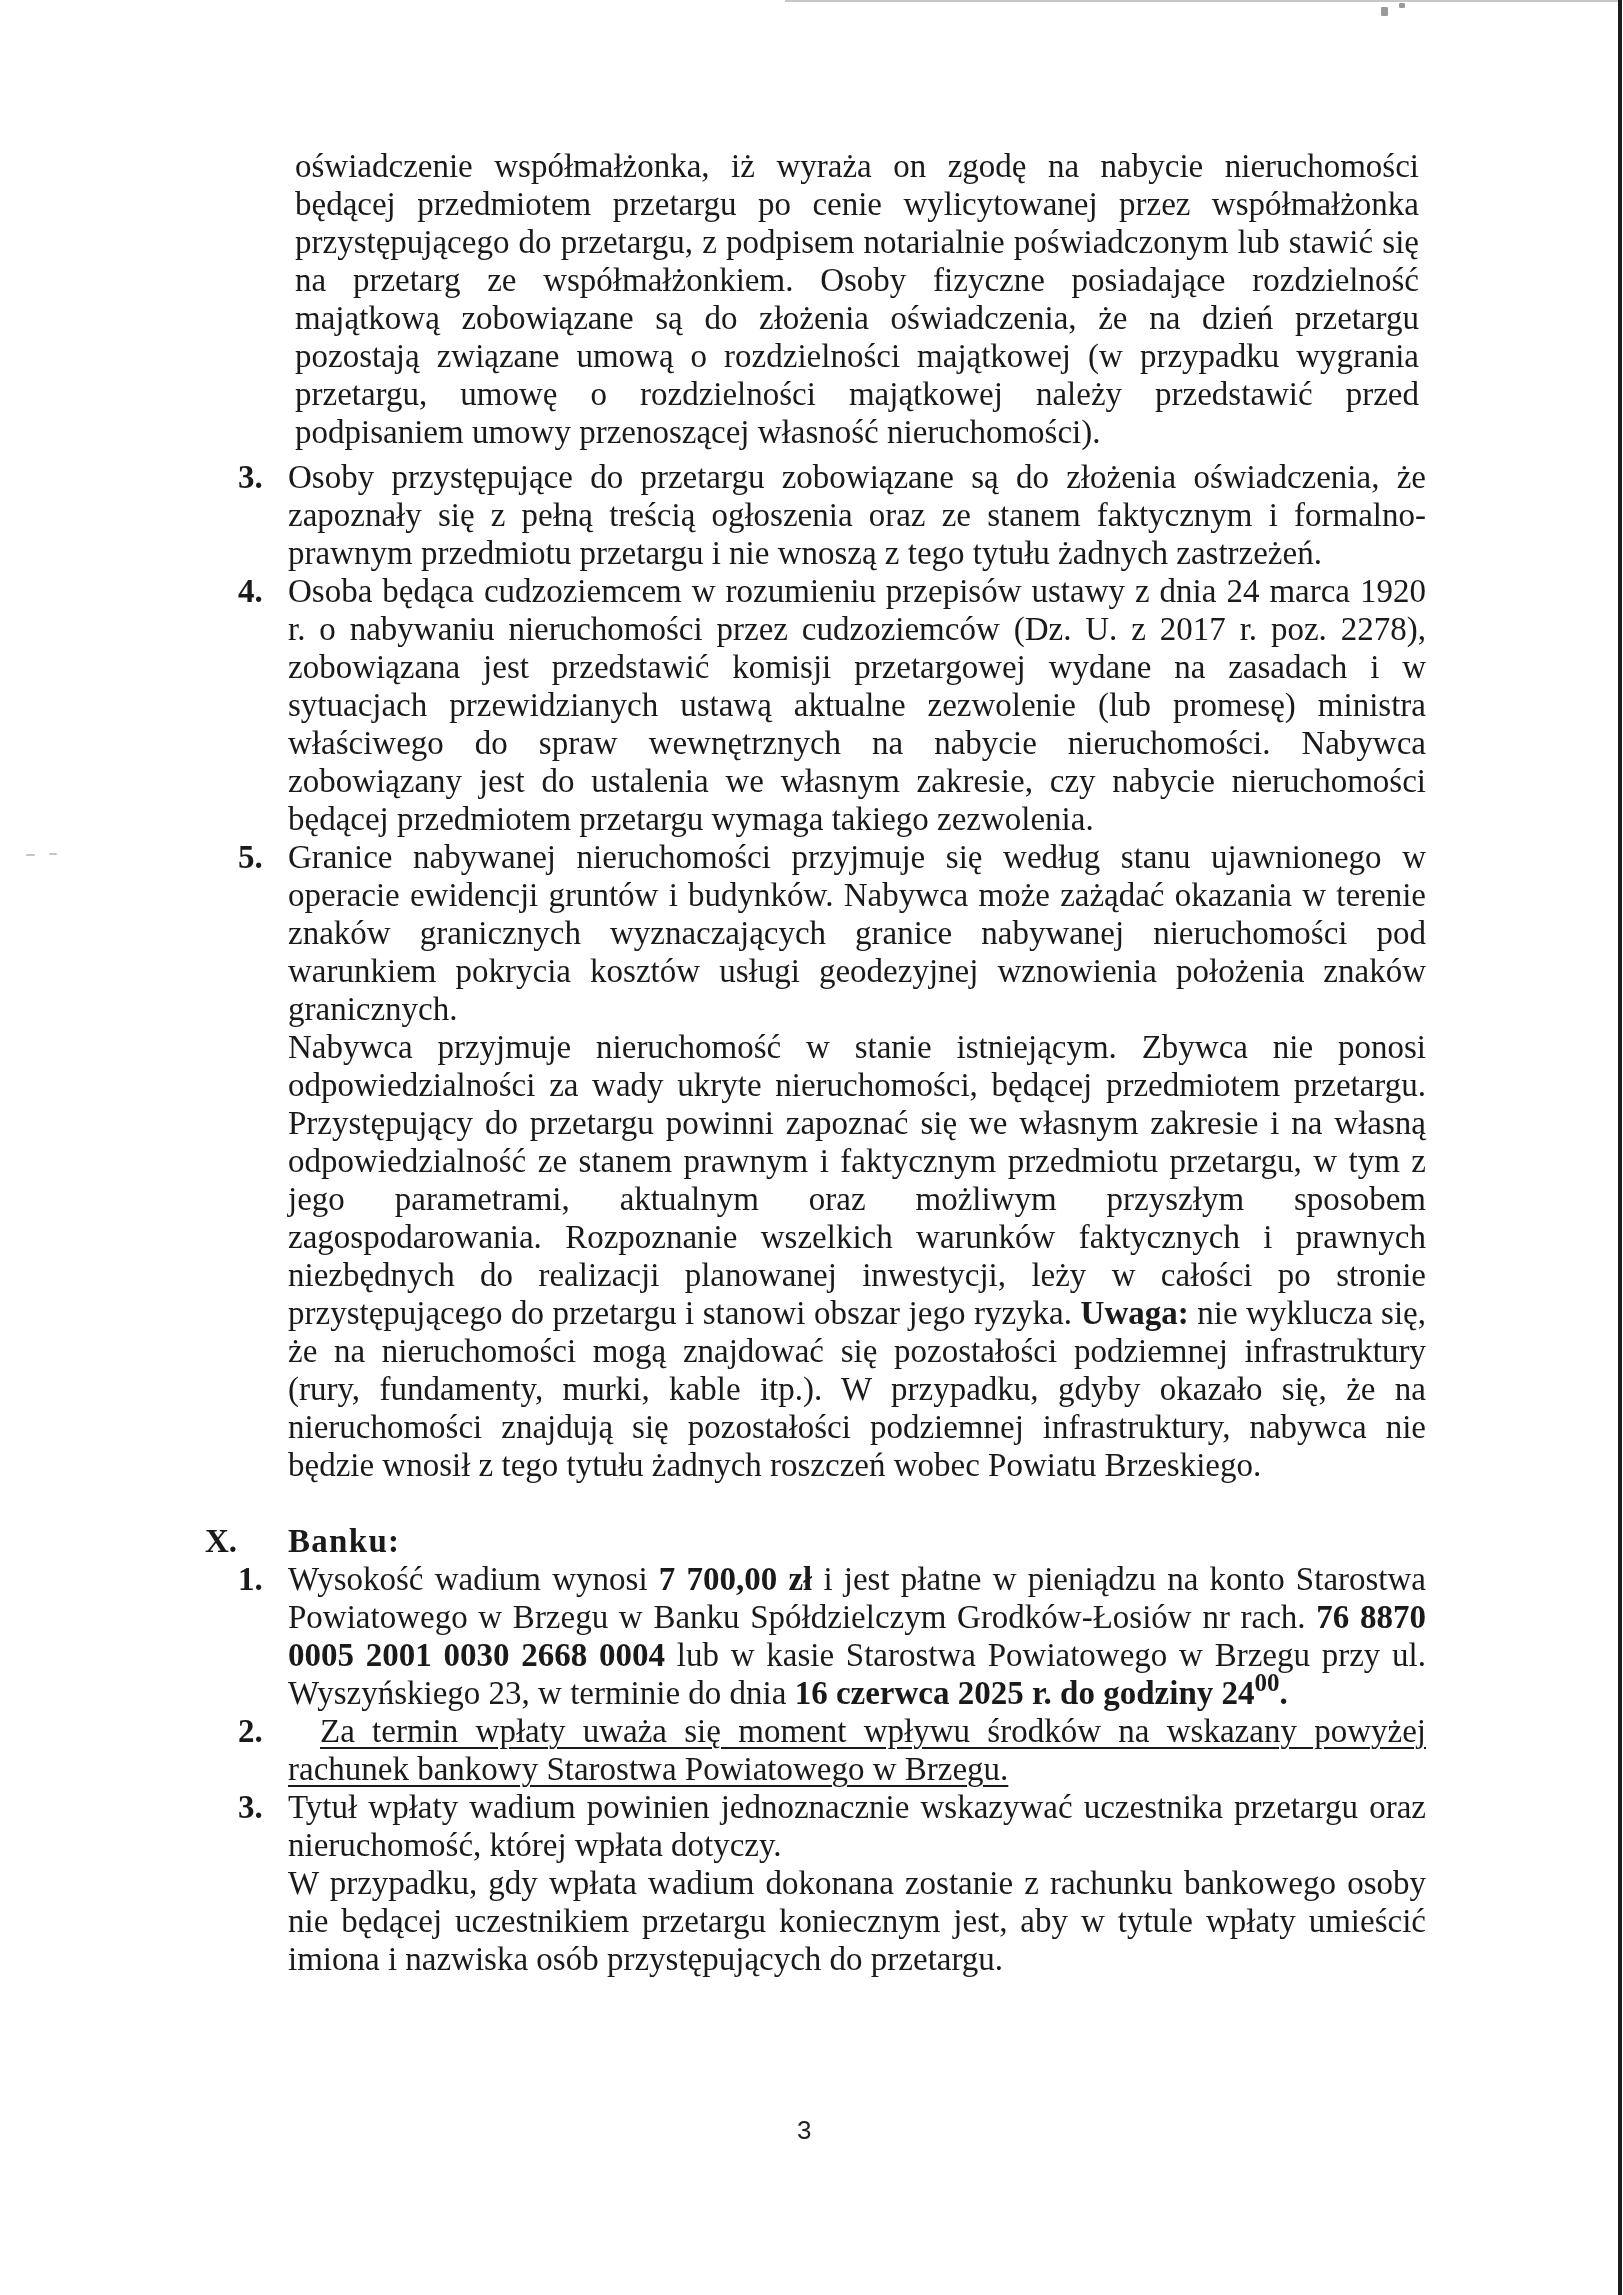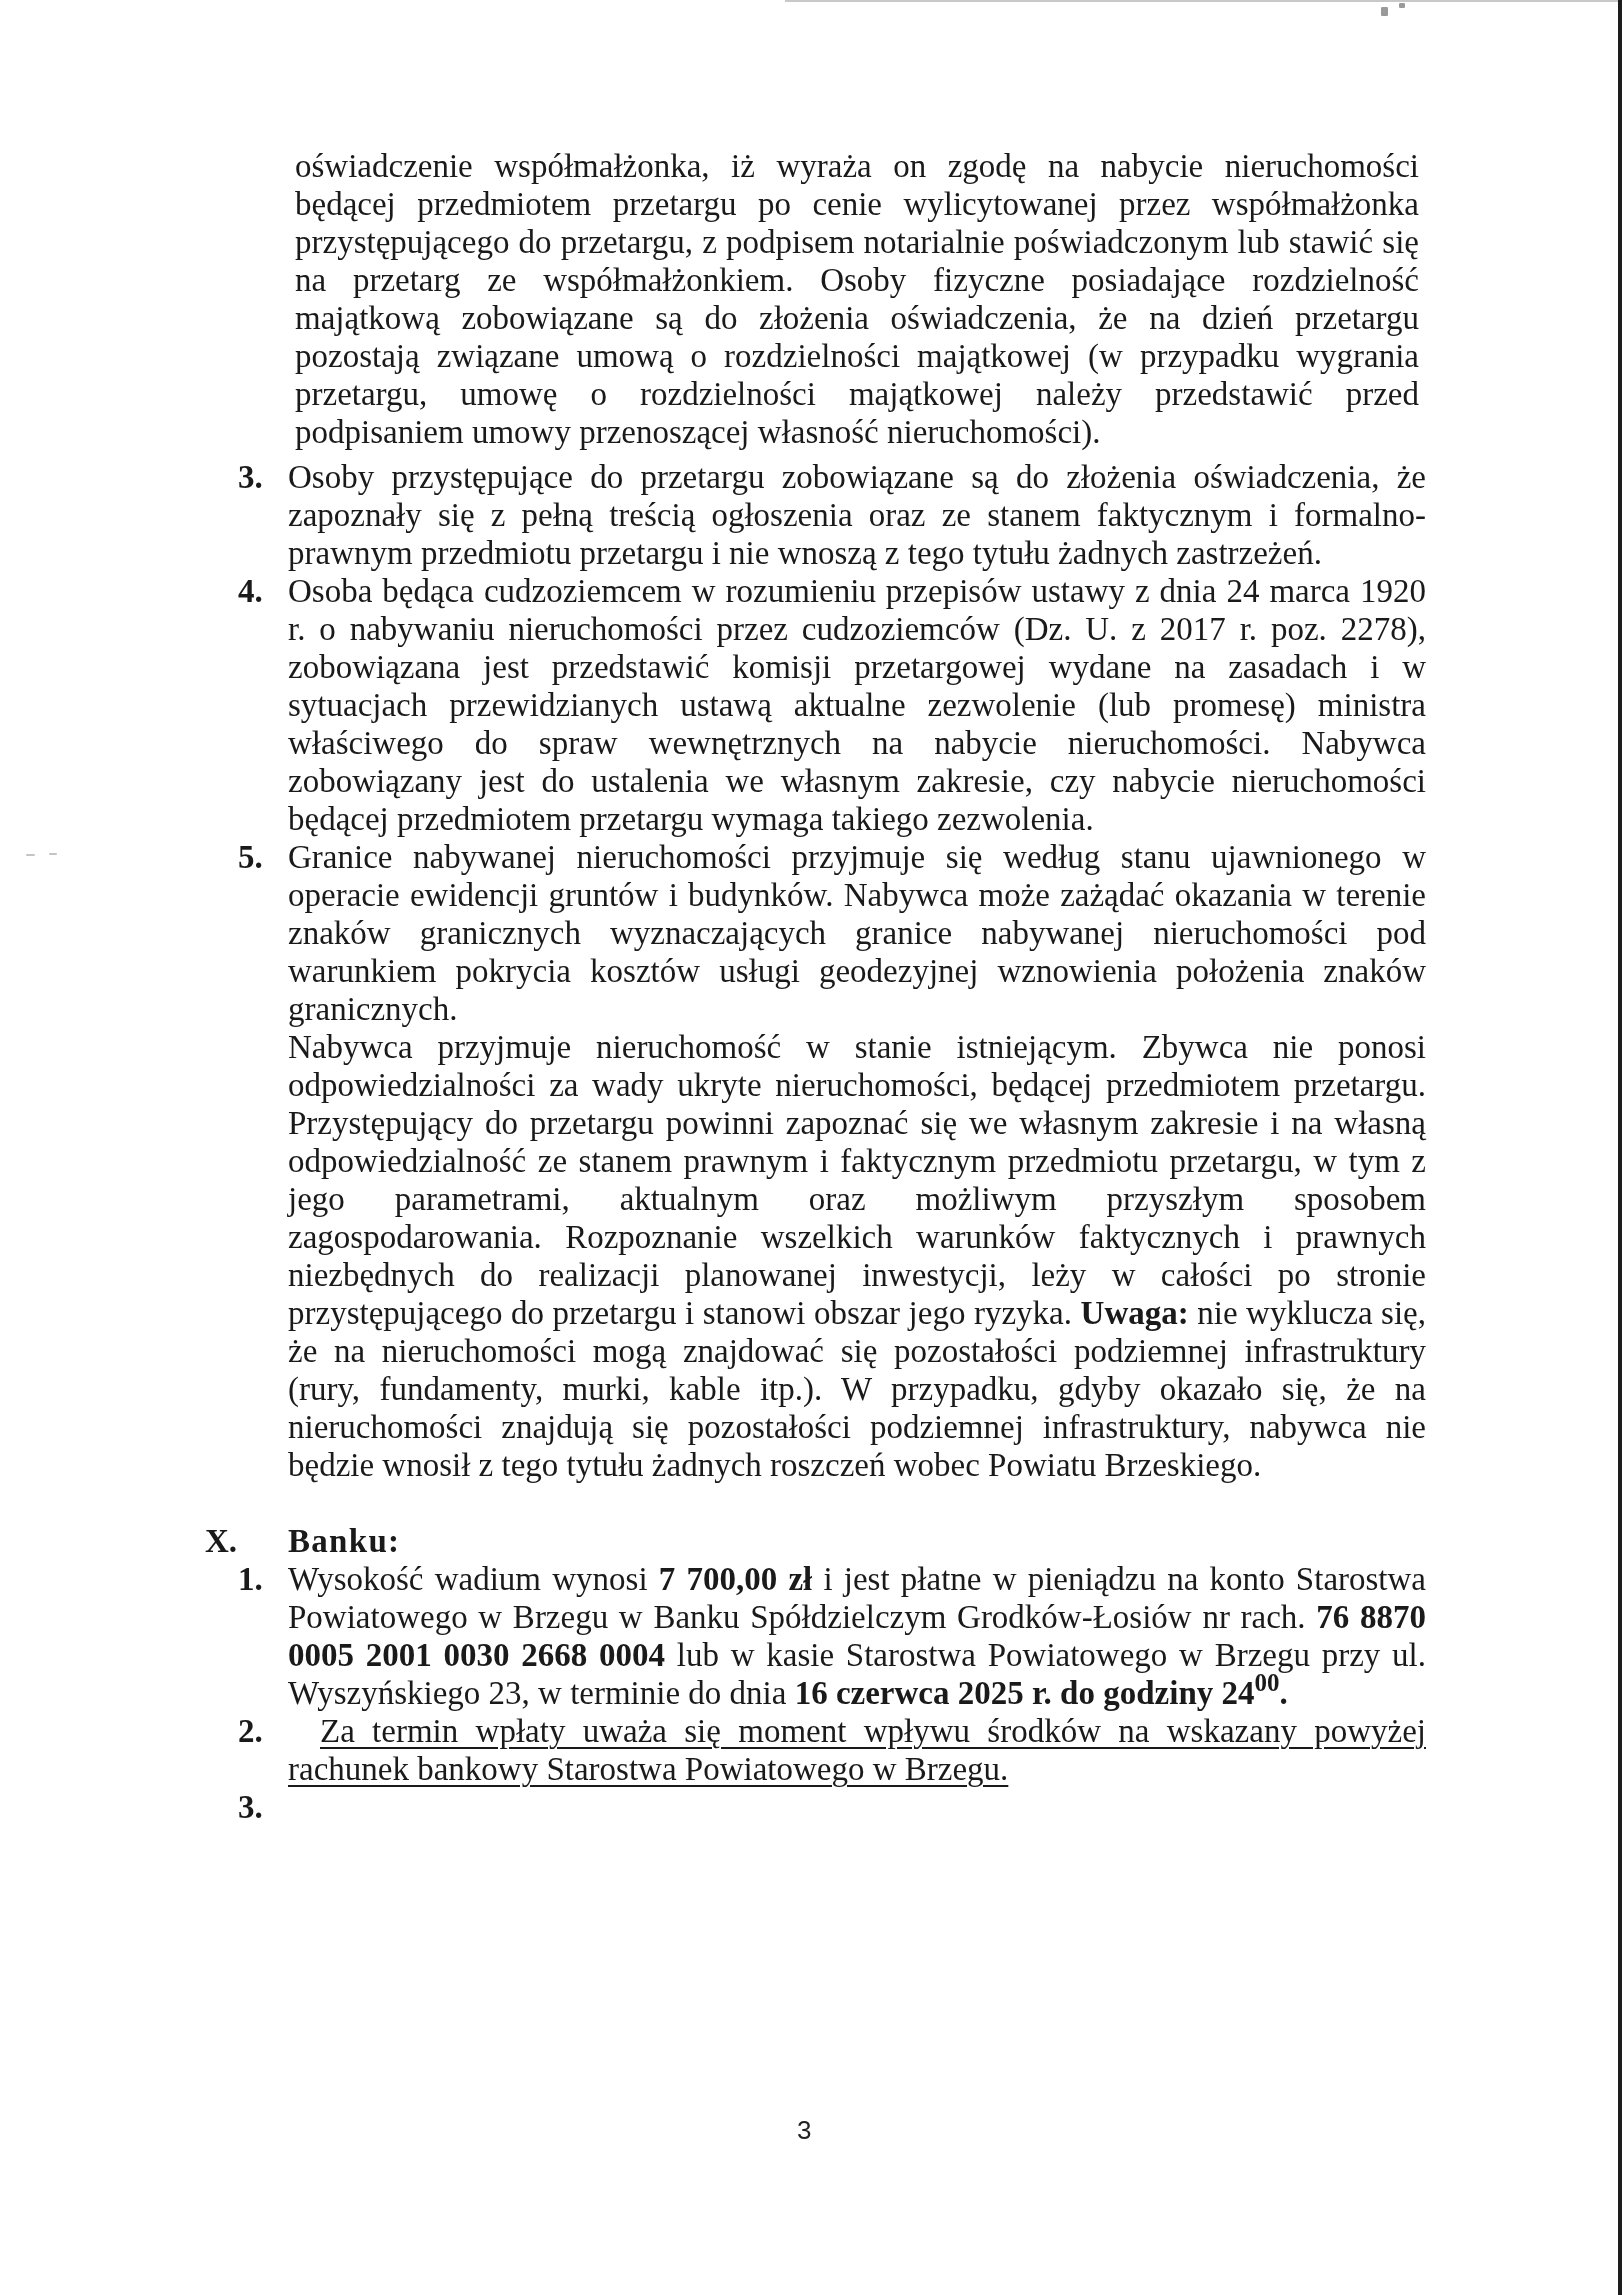--- a/index.html
+++ b/index.html
@@ -140,18 +140,20 @@
     <p><span>Wysokość wadium wynosi</span> <b>7 700,00 zł</b> <span>i jest płatne w pieniądzu na konto Starostwa Powiatowego w Brzegu w Banku Spółdzielczym Grodków-Łosiów nr rach.</span> <b>76 8870 0005 2001 0030 2668 0004</b> <span>lub w kasie Starostwa Powiatowego w Brzegu przy ul. Wyszyńskiego 23, w terminie do dnia</span> <b><span>16 czerwca 2025 r. do godziny 24</span><sup class="time">00</sup><span>.</span></b></p>
   </div>
 
   <div class="item">
     <span class="num">2.</span>
     <p><span class="underline">Za termin wpłaty uważa się moment wpływu środków na wskazany powyżej rachunek bankowy Starostwa Powiatowego w Brzegu.</span></p>
   </div>
 
   <div class="item">
     <span class="num">3.</span>
+    <p>Tytuł wpłaty wadium powinien jednoznacznie wskazywać uczestnika przetargu oraz nieruchomość, której wpłata dotyczy.</p>
+    <p>W przypadku, gdy wpłata wadium dokonana zostanie z rachunku bankowego osoby nie będącej uczestnikiem przetargu koniecznym jest, aby w tytule wpłaty umieścić imiona i nazwiska osób przystępujących do przetargu.</p>
   </div>
 
 </div>
 
 <div class="page-number">3</div>
 
 
 </body></html>

